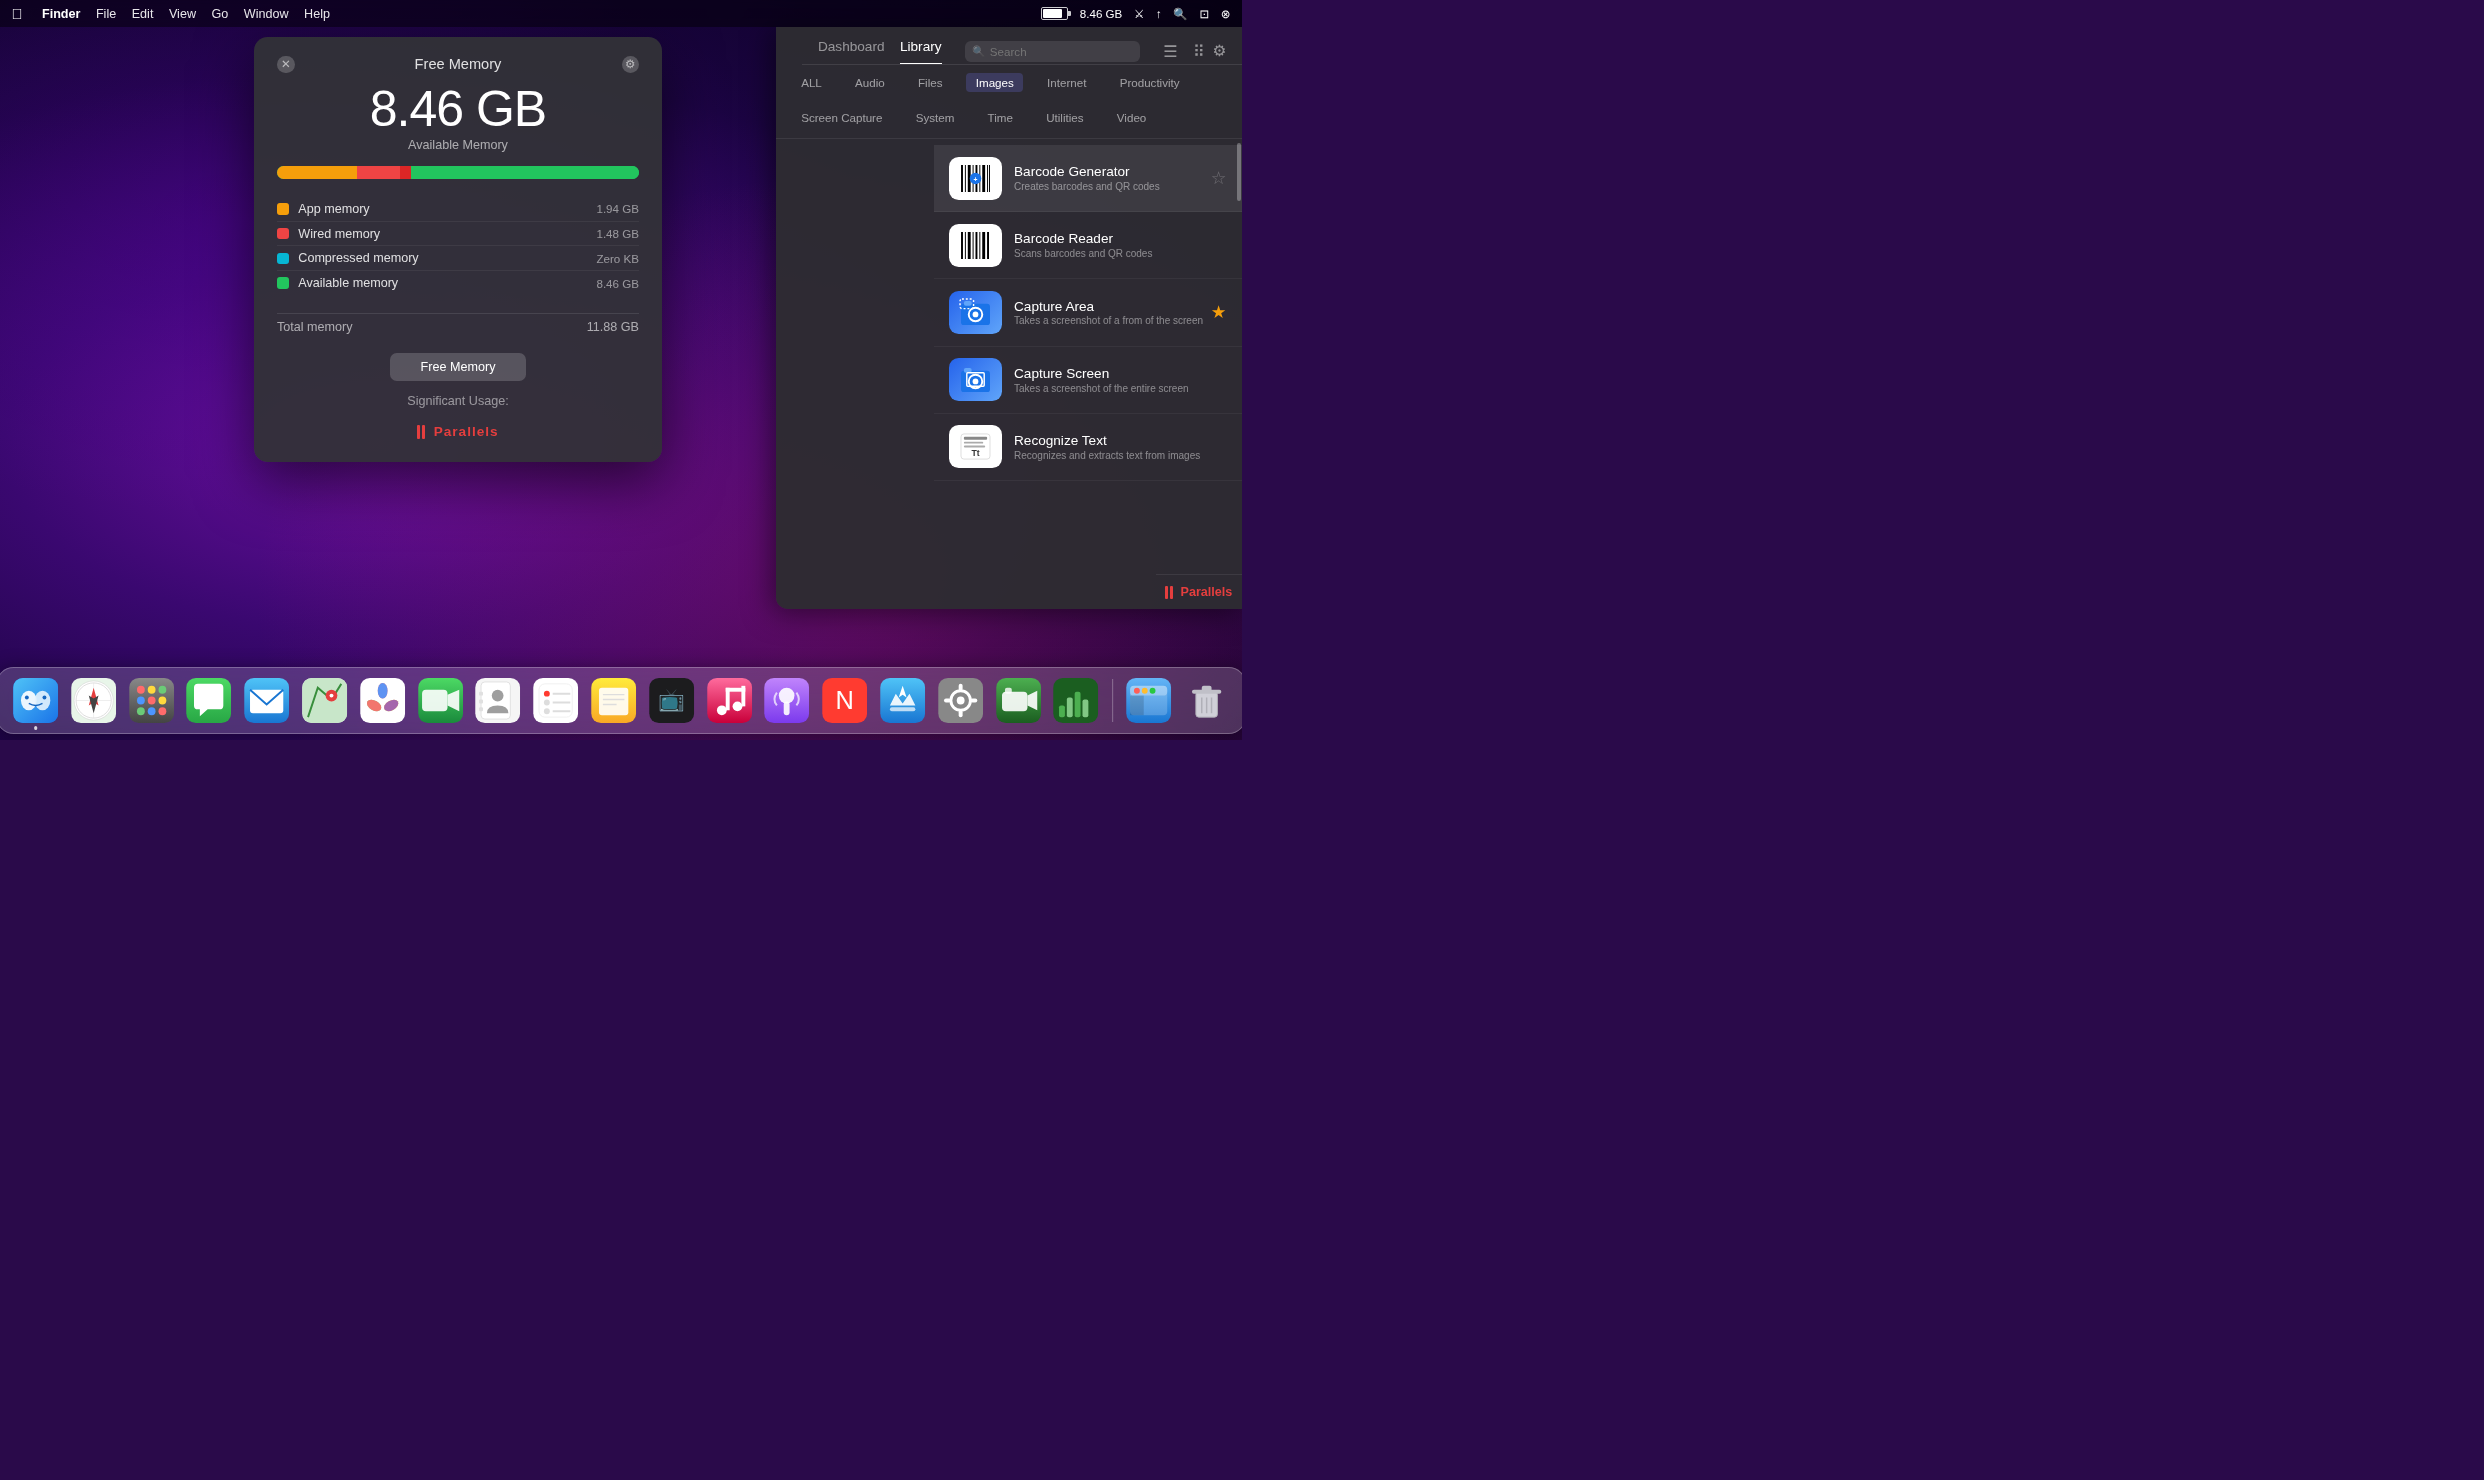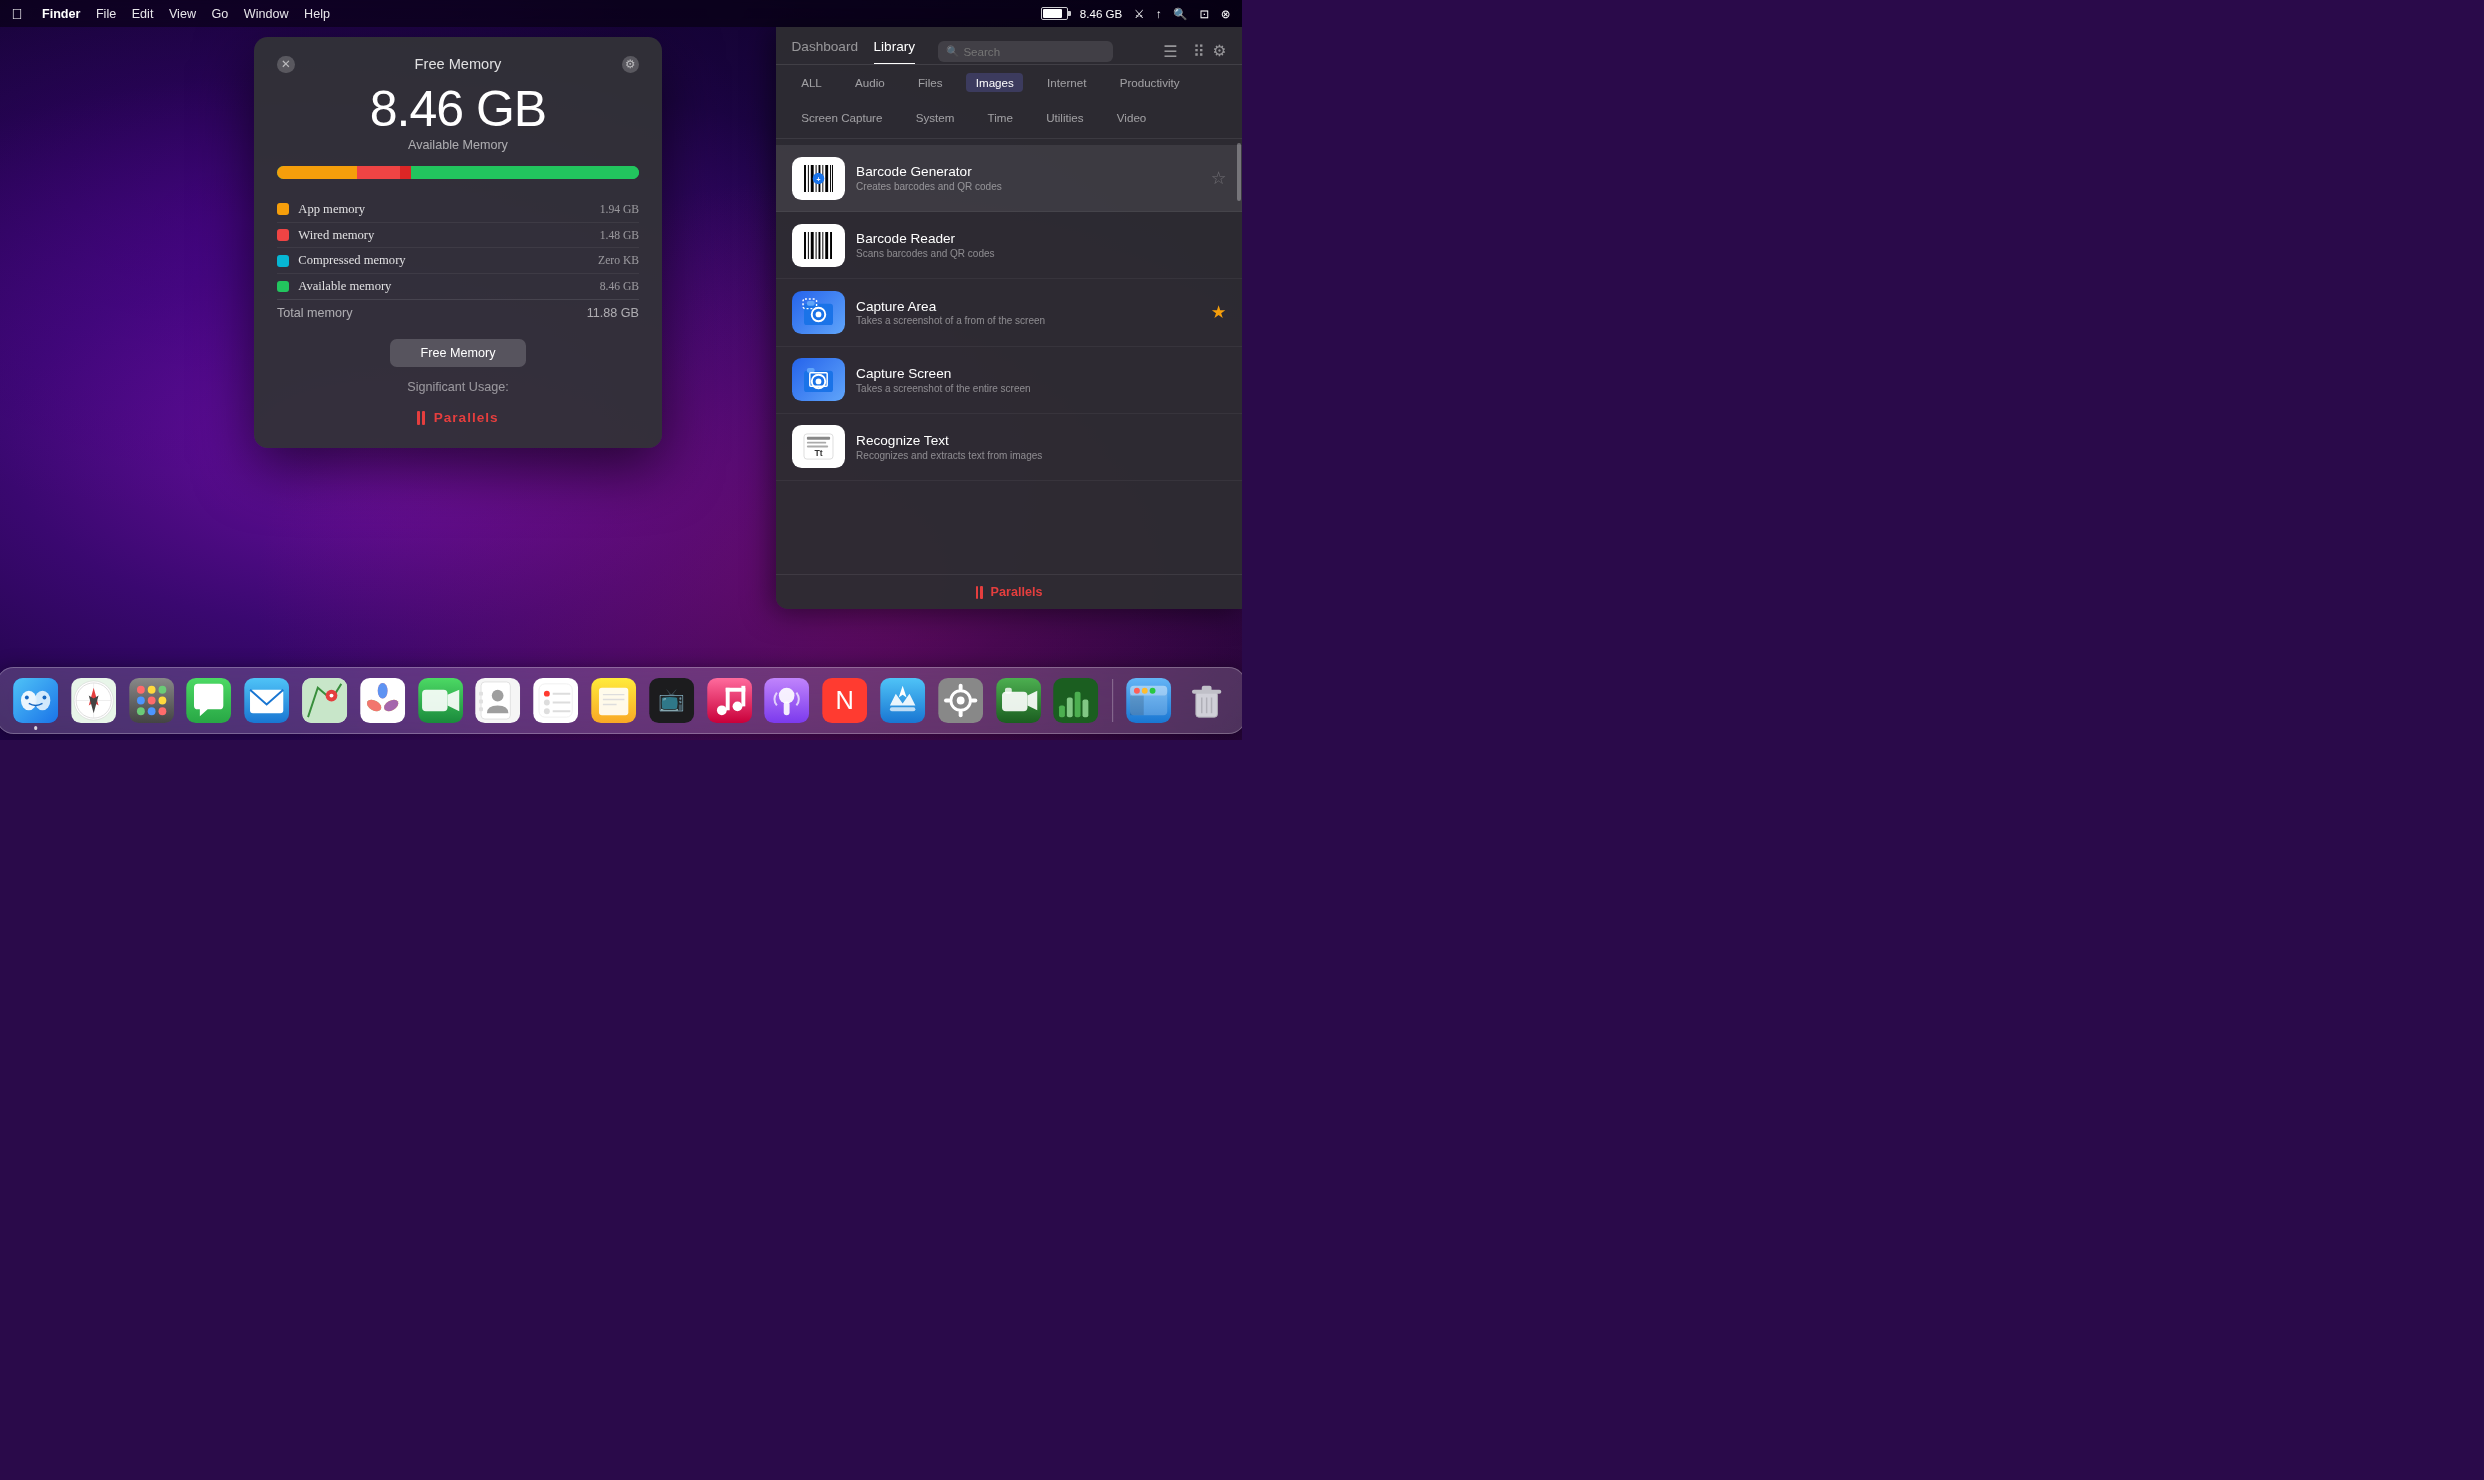--- a/index.html
+++ b/index.html
@@ -165,21 +165,21 @@
       background: #22c55e;
       display: flex;
       overflow: hidden;
       margin-bottom: 17.5px;
     }
     .bar-yellow { background: #f59e0b; width: 22%; }
     .bar-orange { background: #ef4444; width: 12%; }
     .bar-red { background: #dc2626; width: 3%; }
     .bar-green { background: #22c55e; flex: 1; }
 
-    .memory-rows { margin-bottom: 0; font-family: Liberation Serif, serif; }
+    .memory-rows { margin-bottom: 18px; }
     .memory-row {
       display: flex;
       align-items: center;
       padding: 4.9px 0;
       font-size: 12.6px;
       border-bottom: 1px solid rgba(255,255,255,0.06);
     }
     .memory-row:last-child { border-bottom: none; }
     .color-dot {
       width: 11.6px;
@@ -250,20 +250,21 @@
       right: 0;
       width: 466px;
       height: 582px;
       background: rgba(45, 43, 50, 0.97);
       border-radius: 0 0 0 11.6px;
       z-index: 50;
       display: flex;
       flex-direction: column;
       box-shadow: -3.9px 3.9px 29px rgba(0,0,0,0.5);
       overflow: hidden;
+      align-items: flex-end;
     }
     .panel-header {
       display: flex;
       align-items: center;
       padding: 11.6px 15.5px 0;
       gap: 15.5px;
       border-bottom: 1px solid rgba(255,255,255,0.1);
     }
     .panel-tab {
       font-size: 13.6px;

